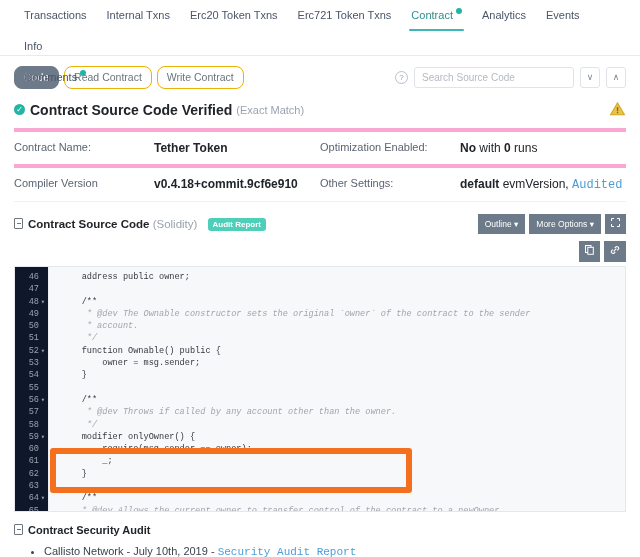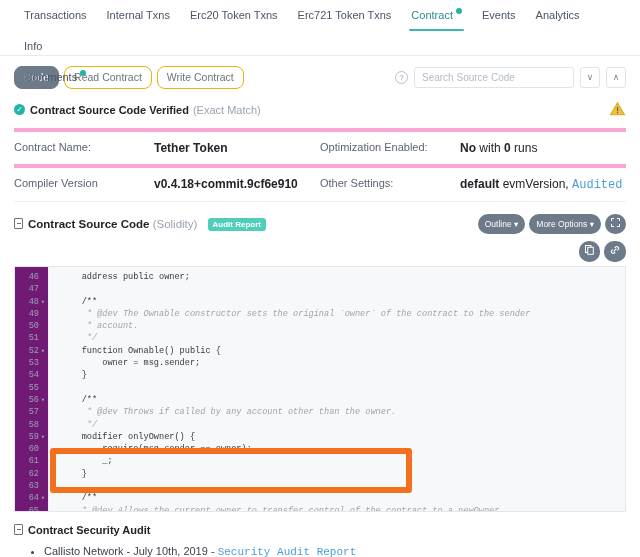--- a/index.html
+++ b/index.html
@@ -115,21 +115,21 @@
     width: 11px; height: 11px;
     border-radius: 50%;
     background: #21b5a6;
     color: #fff;
     font-size: 8px;
     line-height: 11px;
     text-align: center;
     margin-right: 5px;
     flex: none;
   }
-  .verified-txt { font-weight: bold; font-size: 11px; color: #212529; }
+  .verified-txt { font-weight: bold; font-size: 14px; color: #212529; }
   .verified-sub { color: #9aa3b0; font-size: 11px; margin-left: 4px; }
   .warn-icon { margin-left: auto; }
 
   
   .info { padding: 0 14px; }
   .info-row {
     display: flex;
     border-top: 4px solid #f9a8d4;
     padding: 9px 0;
   }
@@ -168,21 +168,21 @@
     border-radius: 3px;
     margin-left: 7px;
     vertical-align: 1px;
   }
   .src-actions { margin-left: auto; display: flex; gap: 4px; }
   .dbtn {
     background: #6c7a89;
     color: #fff;
     font-size: 8.5px;
     padding: 4px 7px;
-    border-radius: 10px;
+    border-radius: 0;
     border: none;
     cursor: pointer;
     line-height: 11px;
     white-space: nowrap;
   }
   .dbtn.sq { padding: 4px 6px; }
   .src-actions2 {
     display: flex; gap: 4px;
     justify-content: flex-end;
     padding: 3px 14px 4px 14px;
@@ -202,21 +202,21 @@
     font-family: "Liberation Mono", monospace;
     font-size: 8.6px;
     line-height: 12.3px;
   }
   .gutter {
     width: 34px;
     flex: none;
     text-align: right;
     padding: 4px 2px 0 0;
     color: #9aa3b0;
-    background: #701a75;
+    background: #0f172a;
     border-right: 1px solid #eceef1;
     user-select: none;
   }
   .gutter .ln { position: relative; padding-right: 7px; white-space: nowrap; }
   .gutter .ln .fold {
     position: absolute; right: 1px; top: 0;
     color: #9aa3b0; font-size: 7px;
   }
   .codetext {
     padding: 4px 0 0 12px;
@@ -258,24 +258,24 @@
     <div class="tab">
       <span>Erc20 Token Txns</span>
     </div>
     <div class="tab">
       <span>Erc721 Token Txns</span>
     </div>
     <div class="tab active">
       <span>Contract</span><span class="dot"></span>
     </div>
     <div class="tab">
+      <span>Analytics</span>
+    </div>
+    <div class="tab">
       <span>Events</span>
-    </div>
-    <div class="tab">
-      <span>Analytics</span>
     </div>
     <div class="tab">
       <span>Info</span>
     </div>
     <div class="tab-row2">
       <div class="tab">
         <span>Comments</span><span class="dot"></span>
       </div>
     </div>
   </div>

